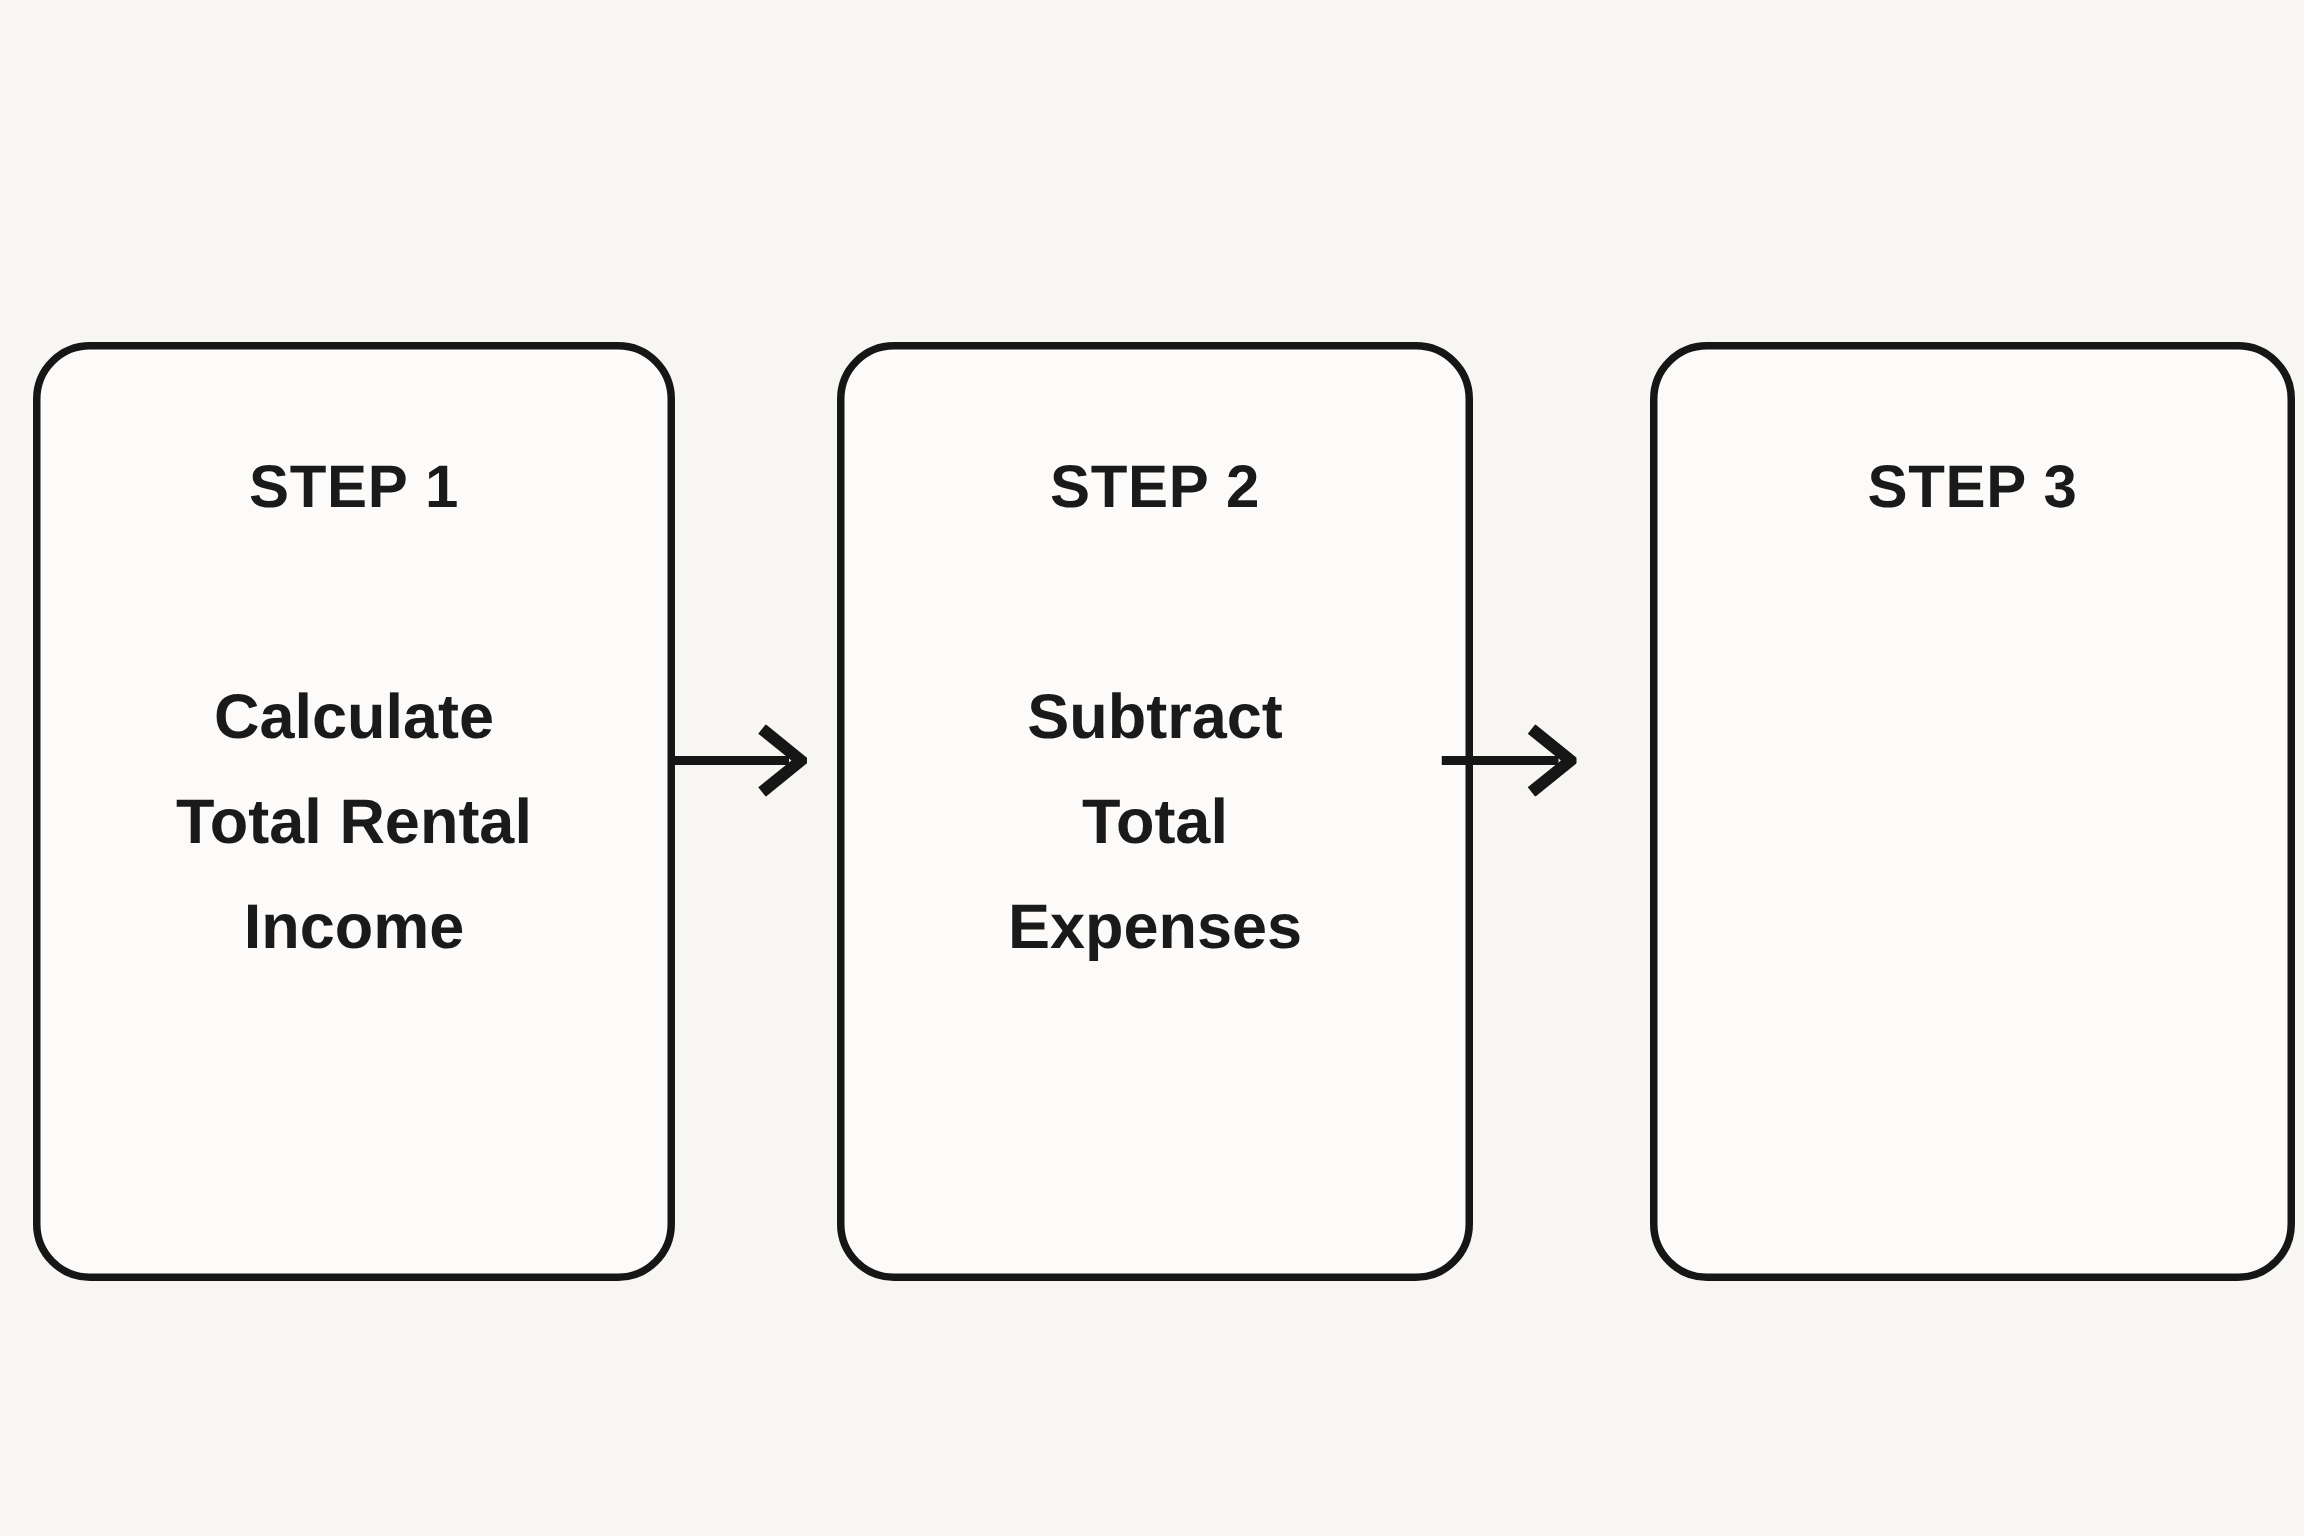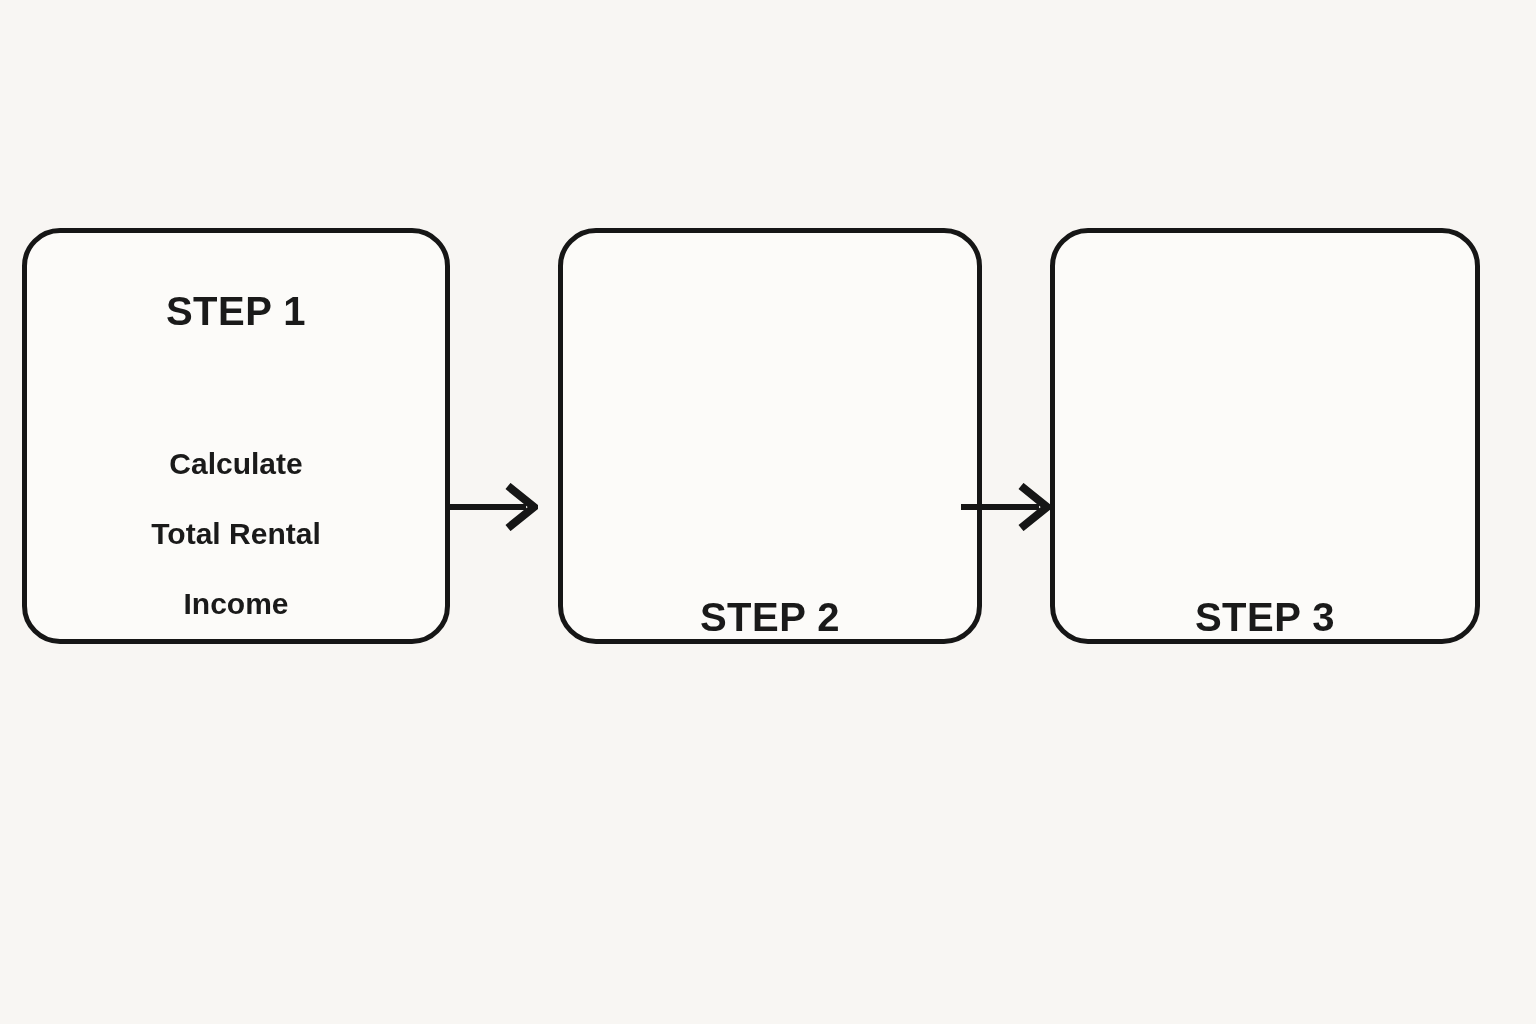--- a/index.html
+++ b/index.html
@@ -16,41 +16,40 @@
     overflow:hidden;
   }
   .canvas{
     position:relative;
     width:1536px;
     height:1024px;
   }
   .step-box{
     position:absolute;
     top:228px;
-    height:416px;
+    height:626px;
     background:var(--box-fill);
     border:5px solid var(--stroke);
     border-radius:38px;
     display:flex;
     flex-direction:column;
     align-items:center;
     padding-top:70px;
-    justify-content:flex-end;
   }
   .step-label{
     font-size:40px;
     font-weight:bold;
     line-height:44px;
     color:var(--text);
     letter-spacing:0.5px;
     text-align:center;
   }
   .step-title{
     margin-top:96px;
-    font-size:30px;
+    font-size:42px;
     font-weight:bold;
     line-height:70px;
     color:var(--text);
     text-align:center;
     white-space:pre-line;
   }
   .arrow{
     position:absolute;
     top:483px;
   }
@@ -70,26 +69,29 @@
 
   <div class="arrow" style="left:450px">
     <svg width="88" height="48" viewBox="0 0 88 48" aria-hidden="true">
       <line x1="0" y1="24" x2="76" y2="24" stroke="#161616" stroke-width="6"></line>
       <path d="M58 3 L84 24 L58 45" fill="none" stroke="#161616" stroke-width="8" stroke-linejoin="miter"></path>
     </svg>
   </div>
 
   <section class="step-box" style="left:558px;width:424px">
     <div class="step-label">STEP 2</div>
+    <div class="step-title">Subtract
+Total
+Expenses</div>
   </section>
 
   <div class="arrow" style="left:961px">
     <svg width="90" height="48" viewBox="0 0 90 48" aria-hidden="true">
       <line x1="0" y1="24" x2="78" y2="24" stroke="#161616" stroke-width="6"></line>
       <path d="M60 3 L86 24 L60 45" fill="none" stroke="#161616" stroke-width="8" stroke-linejoin="miter"></path>
     </svg>
   </div>
 
-  <section class="step-box" style="left:1050px;width:430px">
+  <section class="step-box" style="left:1100px;width:430px">
     <div class="step-label">STEP 3</div>
   </section>
 
 </div>
 
 </body></html>

